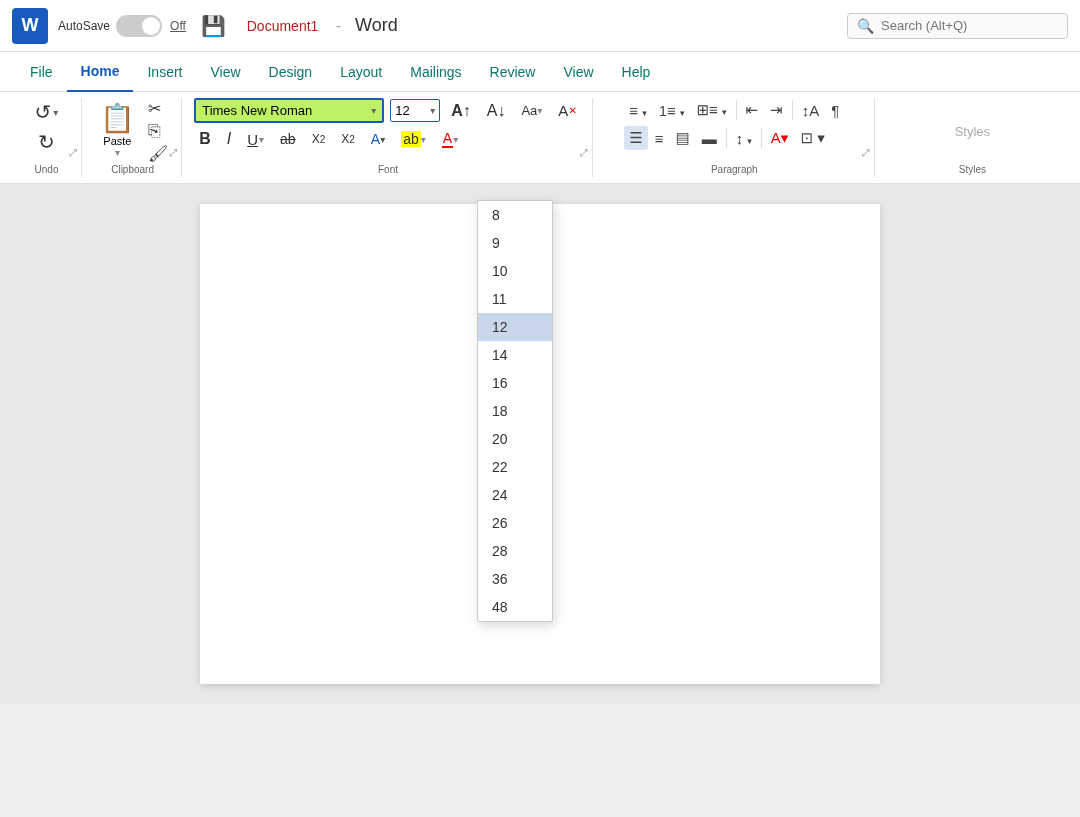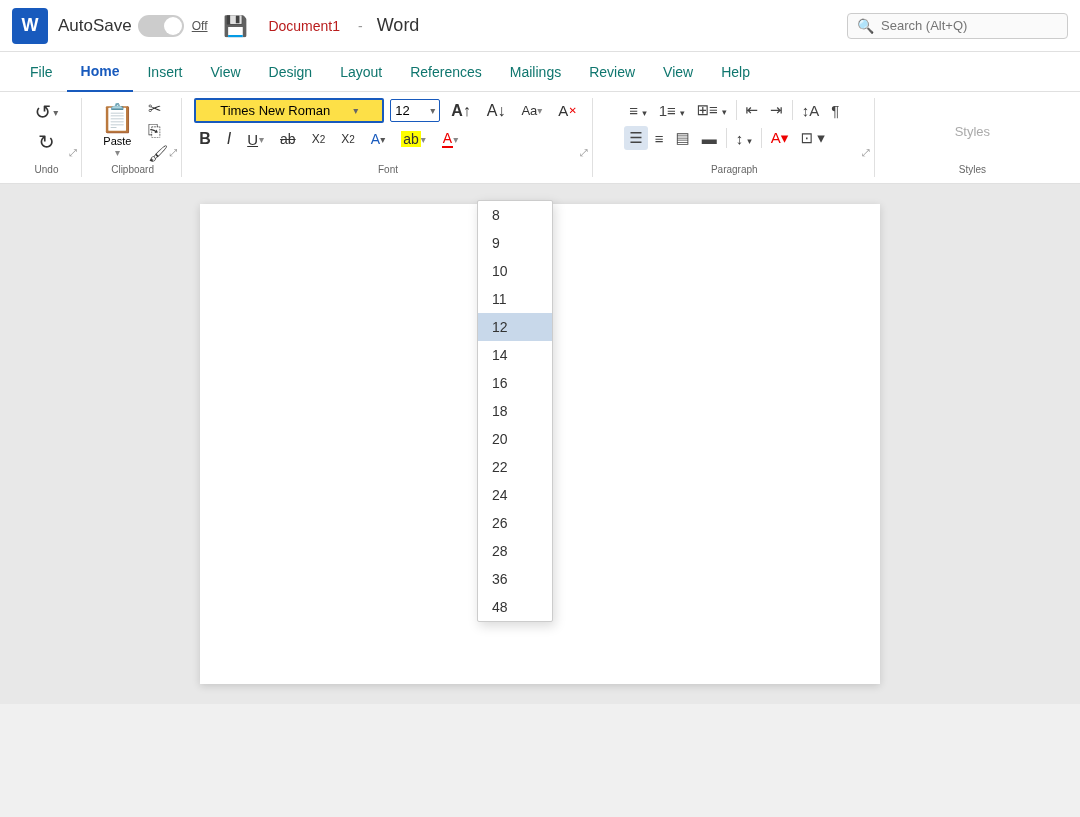--- a/index.html
+++ b/index.html
@@ -9,21 +9,21 @@
     .titlebar {
       display: flex; align-items: center; background: #fff; height: 52px;
       padding: 0 12px; border-bottom: 1px solid #e0e0e0; gap: 10px;
     }
     .word-logo {
       width: 36px; height: 36px; background: #185abd; border-radius: 4px;
       display: flex; align-items: center; justify-content: center;
       color: #fff; font-weight: bold; font-size: 18px; flex-shrink: 0;
     }
     .autosave-area { display: flex; align-items: center; gap: 6px; }
-    .autosave-label { font-size: 17px; color: #333; }
+    .autosave-label { font-size: 12px; color: #333; }
     .toggle-switch {
       width: 46px; height: 22px; background: #ccc; border-radius: 11px;
       display: flex; align-items: center; padding: 2px; cursor: pointer; position: relative;
     }
     .toggle-knob {
       width: 18px; height: 18px; background: #fff; border-radius: 50%;
       position: absolute; right: 2px;
     }
     .toggle-off-label { font-size: 12px; color: #555; margin-left: 2px; text-decoration: underline; }
     .save-icon { font-size: 20px; color: #6264a7; cursor: pointer; margin: 0 6px; }
@@ -86,22 +86,22 @@
     .paste-label { font-size: 11px; }
     .clipboard-icons { display: flex; flex-direction: column; gap: 2px; }
     .small-icon-btn { font-size: 16px; cursor: pointer; padding: 1px 3px; color: #333; }
 
     
     .font-section { flex-direction: column; gap: 4px; min-width: 300px; }
     .font-row1 { display: flex; align-items: center; gap: 6px; }
     .font-row2 { display: flex; align-items: center; gap: 6px; }
 
     .font-name-dropdown {
-      border: 1px solid #ccc; border-radius: 2px; padding: 3px 24px;
-      font-size: 13px; background: #fde047; min-width: 190px; cursor: pointer;
+      border: 1px solid #ccc; border-radius: 2px; padding: 3px 6px;
+      font-size: 13px; background: #bef264; min-width: 190px; cursor: pointer;
       display: flex; align-items: center; justify-content: space-between;
       position: relative;
     }
     .font-name-dropdown.active-border { border: 2px solid #185abd; outline: none; }
 
     .font-size-dropdown {
       border: 1px solid #185abd; border-radius: 2px; padding: 3px 4px;
       font-size: 13px; background: #fff; min-width: 50px; cursor: pointer;
       display: flex; align-items: center; justify-content: space-between;
       position: relative;
@@ -187,21 +187,20 @@
   </div>
 </div>
 
 <div class="ribbon-nav">
   <div class="nav-item">File</div>
   <div class="nav-item active">Home</div>
   <div class="nav-item">Insert</div>
   <div class="nav-item">View</div>
   <div class="nav-item">Design</div>
   <div class="nav-item">Layout</div>
-  <div class="nav-item">References</div>
   <div class="nav-item">Mailings</div>
   <div class="nav-item">Review</div>
   <div class="nav-item">View</div>
   <div class="nav-item">Help</div>
 </div>
 
 <div class="ribbon-toolbar">
 
   <div class="ribbon-group undo-group" style="min-width:70px;">
     <div class="ribbon-group-content" style="flex-direction:column;gap:2px;">

